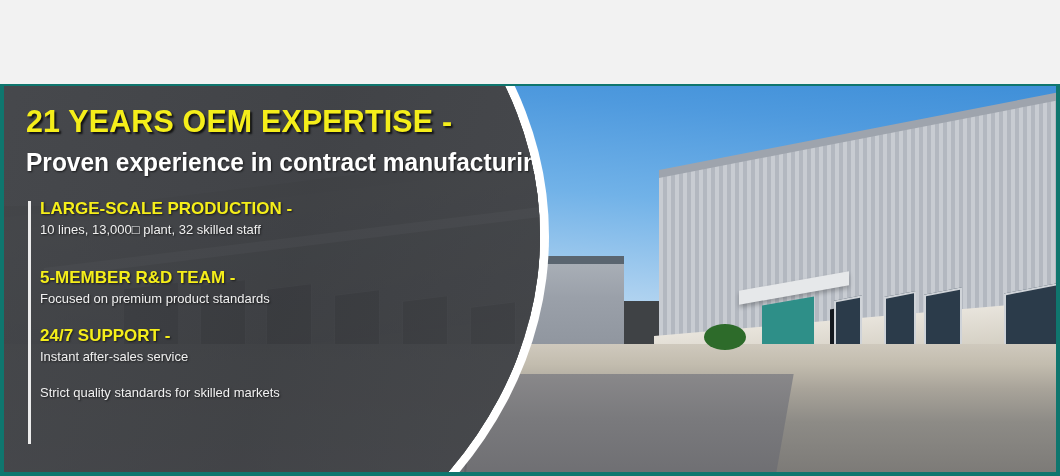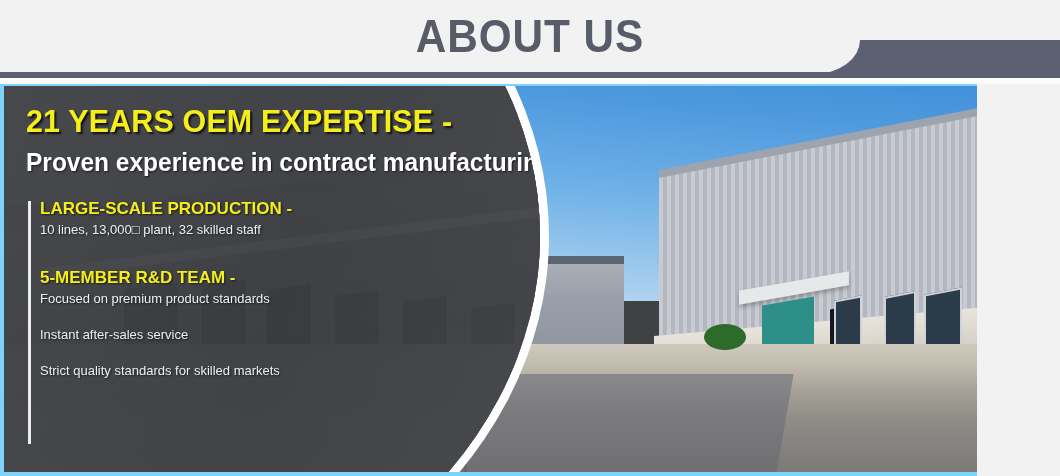--- a/index.html
+++ b/index.html
@@ -41,22 +41,22 @@
   }
   .header-rule{
     position:absolute;left:0;top:72px;width:1060px;height:6px;background:#5c6071;
   }
   .header-gap{
     position:absolute;left:0;top:78px;width:1060px;height:6px;background:#fbfbfb;
   }
 
   
   .panel{
-    position:absolute;left:0;top:84px;width:977px;height:392px;
-    background:#7dd3fc;
+    position:absolute;left:0;top:84px;width:1060px;height:392px;
+    background:#0f766e;
     overflow:hidden;
   }
   .panel-inner{
     position:absolute;left:4px;top:2px;width:1052px;height:386px;
     overflow:hidden;background:#3f4245;
   }
 
   
   .photo{
     position:absolute;left:0;top:0;width:1052px;height:386px;
@@ -252,28 +252,20 @@
   }
   .bullet.b0{margin-bottom:27px;}
   .bullet.b1{margin-bottom:16px;}
   .bullet.b2{margin-bottom:16px;}
 </style>
 </head>
 <body>
 
 <div class="banner">
 
-  <div class="header">
-    <div class="header-title">ABOUT US</div>
-    <div class="header-tab"></div>
-    <div class="header-tab-curve"></div>
-    <div class="header-tab-notch"></div>
-    <div class="header-rule"></div>
-    <div class="header-gap"></div>
-  </div>
 
   <div class="panel">
     <div class="panel-inner">
 
       <div class="photo">
         <div class="sky"></div>
 
         <div class="bldg-back-roof"></div>
         <div class="bldg-back"></div>
         <div class="bldg-back-strip"></div>
@@ -344,20 +336,21 @@
             <div class="bullets">
               <div class="bullet b0">
                 <div class="b-title">LARGE-SCALE PRODUCTION -</div>
                 <div class="b-desc">10 lines, 13,000□ plant, 32 skilled staff</div>
               </div>
               <div class="bullet b1">
                 <div class="b-title">5-MEMBER R&amp;D TEAM -</div>
                 <div class="b-desc">Focused on premium product standards</div>
               </div>
               <div class="bullet b2">
+                <div class="b-title">24/7 SUPPORT -</div>
                 <div class="b-desc">Instant after-sales service</div>
               </div>
               <div class="bullet b3">
                 <div class="b-desc">Strict quality standards for skilled markets</div>
               </div>
             </div>
           </div>
         </div>
       </div>
 

